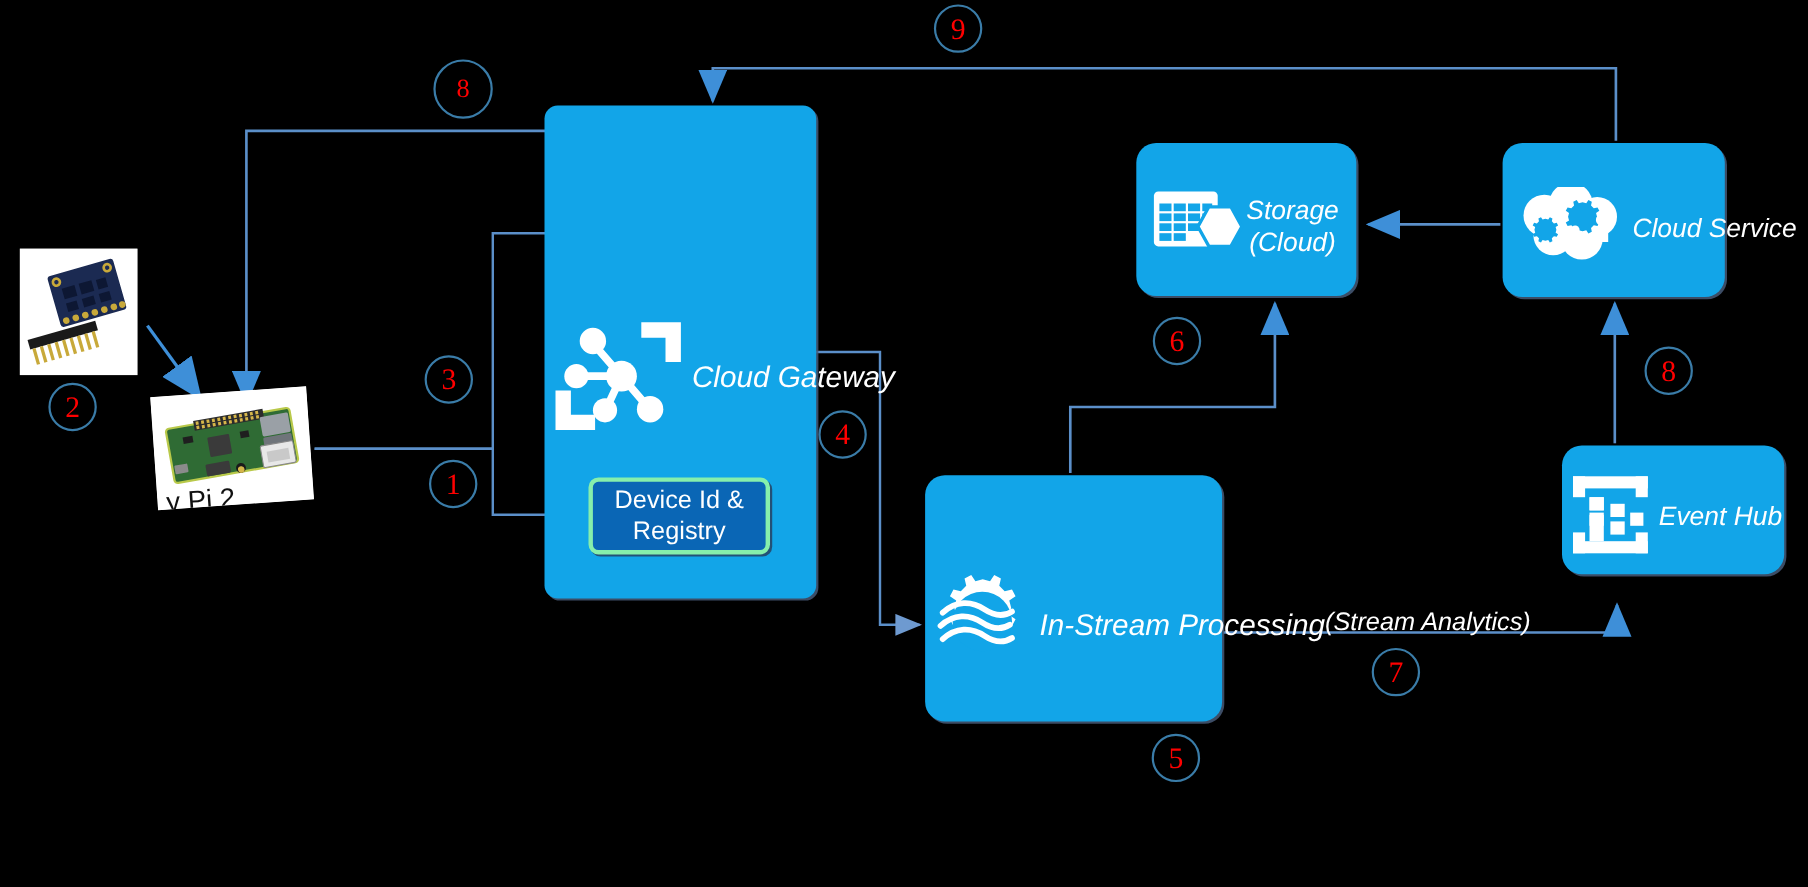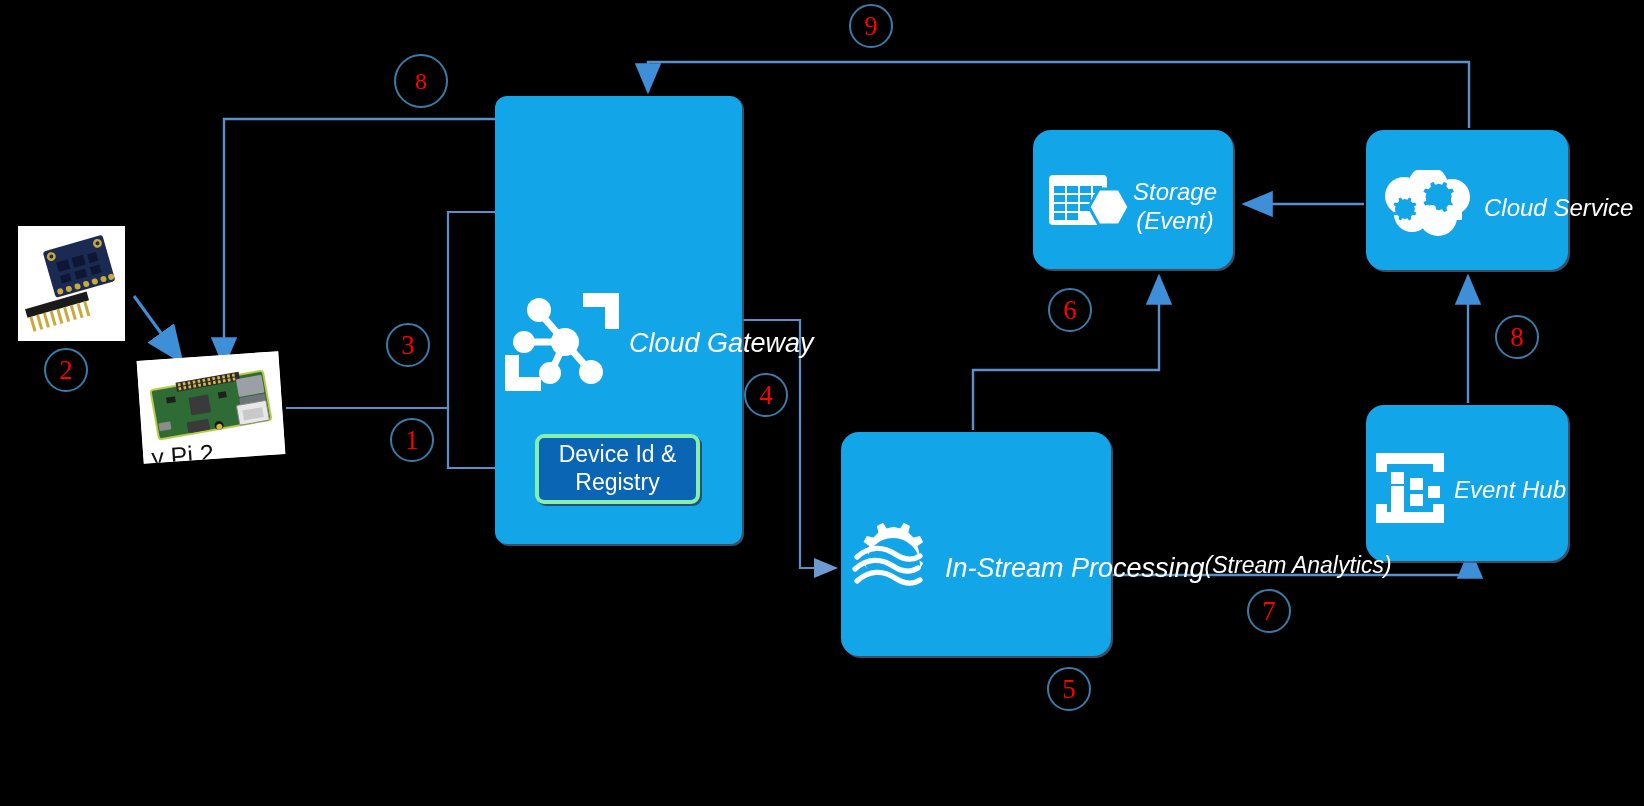--- a/index.html
+++ b/index.html
@@ -70,22 +70,22 @@
   #node-storage .lbl { font-size: 24px; }
   
   #node-cloudservice {
     left: 1366px; top: 130px;
     width: 202px; height: 140px;
     padding-top: 16px;
   }
   #node-cloudservice .lbl { font-size: 24px; }
   
   #node-eventhub {
-    left: 1366px; top: 405px;
-    width: 202px; height: 156px;
+    left: 1420px; top: 405px;
+    width: 202px; height: 117px;
     padding-top: 14px;
   }
   #node-eventhub .lbl { font-size: 24px; }
   
   #node-stream {
     left: 841px; top: 432px;
     width: 270px; height: 224px;
     padding-top: 44px;
   }
   #node-stream .lbl-main { font-size: 27px; margin-top: 6px; }
@@ -338,21 +338,21 @@
             <rect x="60" y="32" width="9" height="7"></rect>
           <rect x="21" y="41" width="11" height="7"></rect>
             <rect x="34" y="41" width="11" height="7"></rect>
         </g>
 
         <polygon points="66,17 86,17 96,35 86,53 66,53 56,35" fill="#ffffff" stroke="#12A5E8" stroke-width="3"></polygon>
       </svg>
     </span>
     <div class="lbl">
       <div>Storage</div>
-      <div>(Event)</div>
+      <div>(Cloud)</div>
     </div>
   </div>
 
   <div class="node" id="node-cloudservice">
     <span class="icon">
       <svg width="118" height="72" viewBox="0 0 118 72">
 
         <g fill="#ffffff">
           <circle cx="38" cy="26" r="19"></circle>
           <circle cx="62" cy="16" r="20"></circle>

